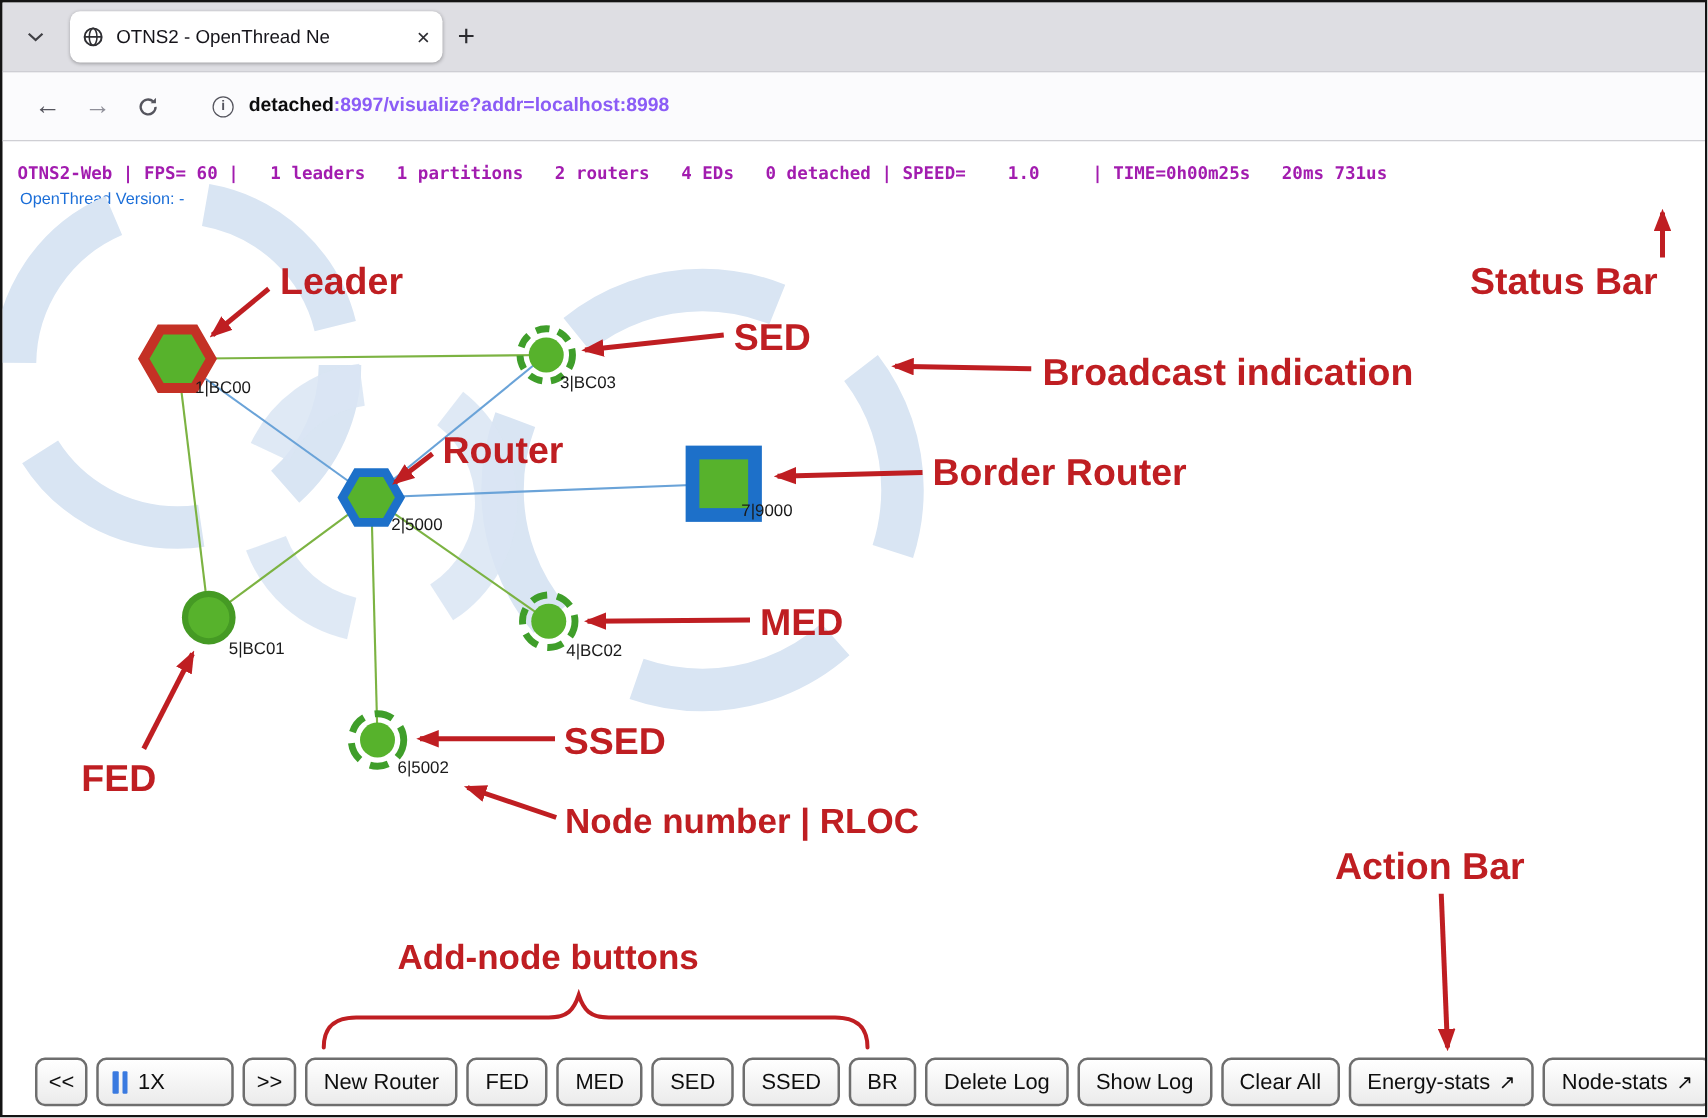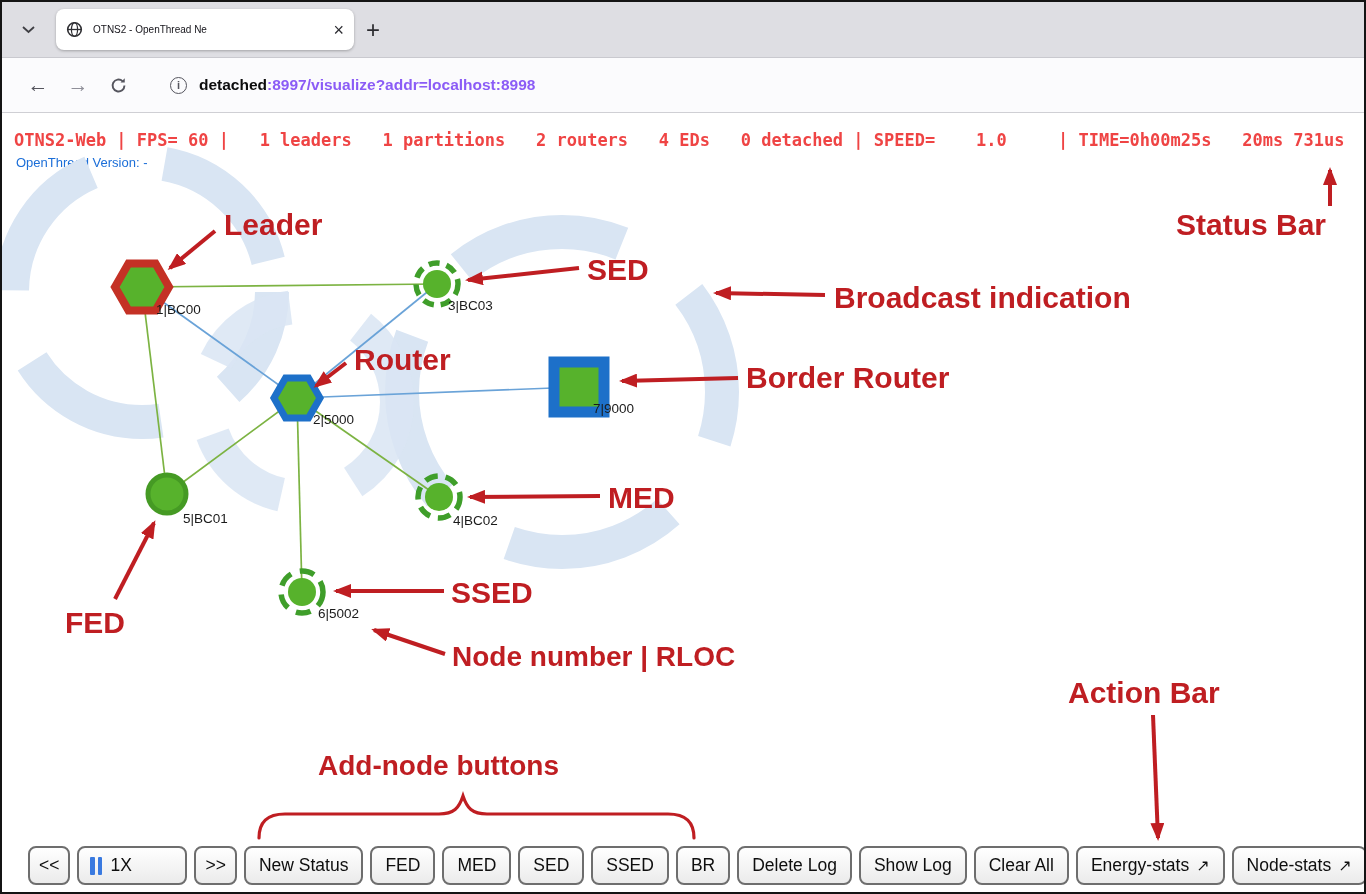--- a/index.html
+++ b/index.html
@@ -19,21 +19,21 @@
     width: 36px; height: 36px; border: none; background: transparent;
     display: flex; align-items: center; justify-content: center; margin-right: 10px; cursor: pointer;
   }
   .tab {
     height: 41px; width: 298px; background: #ffffff; border-radius: 8px;
     display: flex; align-items: center; padding: 0 10px;
     box-shadow: 0 1px 3px rgba(0,0,0,.28); cursor: pointer;
   }
   .tab-globe { display: flex; margin-right: 10px; }
   .tab-title {
-    flex: 1; font-size: 10px; color: #15141a; white-space: nowrap; overflow: hidden;
+    flex: 1; font-size: 15px; color: #15141a; white-space: nowrap; overflow: hidden;
     -webkit-mask-image: linear-gradient(90deg, #000 78%, transparent 98%);
     mask-image: linear-gradient(90deg, #000 78%, transparent 98%);
   }
   .tab-close {
     border: none; background: transparent; font-size: 18px; color: #2e2e33;
     margin-left: 6px; cursor: pointer; line-height: 1;
   }
   .newtab {
     border: none; background: transparent; font-size: 24px; color: #2b2b30;
     margin-left: 12px; cursor: pointer; line-height: 1; font-weight: 300;
@@ -57,21 +57,21 @@
     justify-content: center; font-weight: bold; cursor: pointer; flex: none;
   }
   .url { font-size: 15.5px; margin-left: 12px; white-space: nowrap; }
   .url .host { color: #0c0c0d; font-weight: 700; }
   .url .path { color: #8b5cf6; font-weight: 700; }
 
   
   .content { padding: 18px 12px 0 12px; }
   .status-text {
     font-family: "DejaVu Sans Mono", "Liberation Mono", monospace;
-    font-weight: bold; font-size: 17px; color: #ef4444; white-space: pre; line-height: 1.15;
+    font-weight: bold; font-size: 14px; color: #a21caf; white-space: pre; line-height: 1.15;
   }
   .version-text { font-size: 13px; color: #1b6ed8; margin-top: 4px; margin-left: 2px; }
 
   
   .actionbar {
     position: absolute; left: 26px; bottom: 7px; display: flex; gap: 7px;
     height: 39px; align-items: stretch;
   }
   .abtn {
     background: linear-gradient(#ffffff, #ebebeb);
@@ -146,21 +146,21 @@
   <div class="actionbar">
     <button class="abtn small">&lt;&lt;</button>
     <button class="abtn speed">
       <span class="pause-icon">
           <i></i>
           <i></i>
         </span>
       <span>1X</span>
     </button>
     <button class="abtn small">&gt;&gt;</button>
-    <button class="abtn">New Status</button>
+    <button class="abtn">New Router</button>
     <button class="abtn">FED</button>
     <button class="abtn">MED</button>
     <button class="abtn">SED</button>
     <button class="abtn">SSED</button>
     <button class="abtn">BR</button>
     <button class="abtn">Delete Log</button>
     <button class="abtn">Show Log</button>
     <button class="abtn">Clear All</button>
     <button class="abtn">
       <span>Energy-stats</span>

